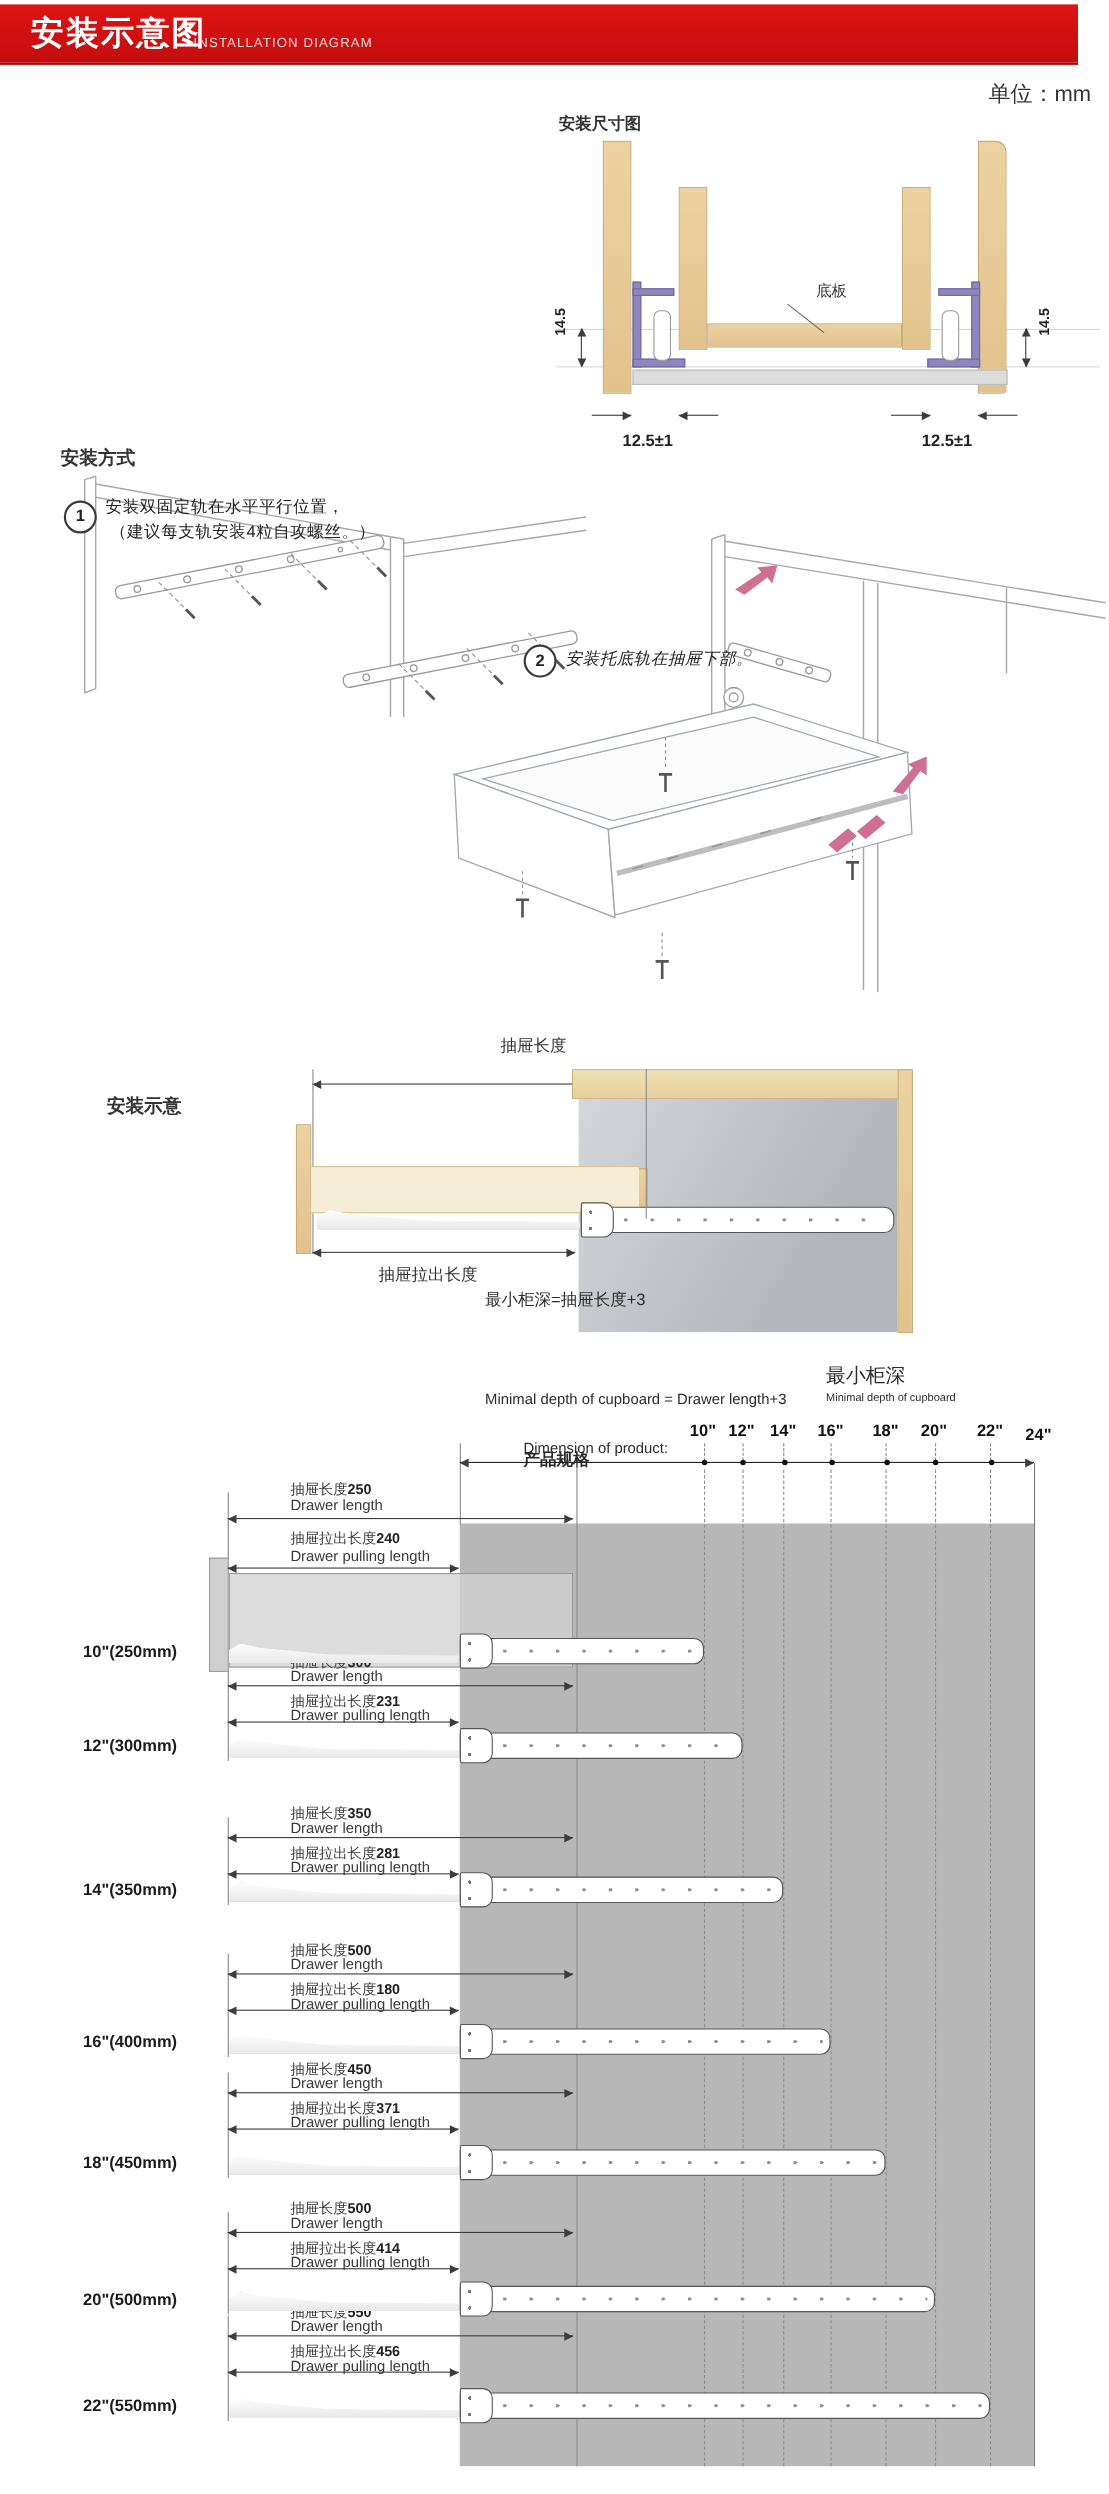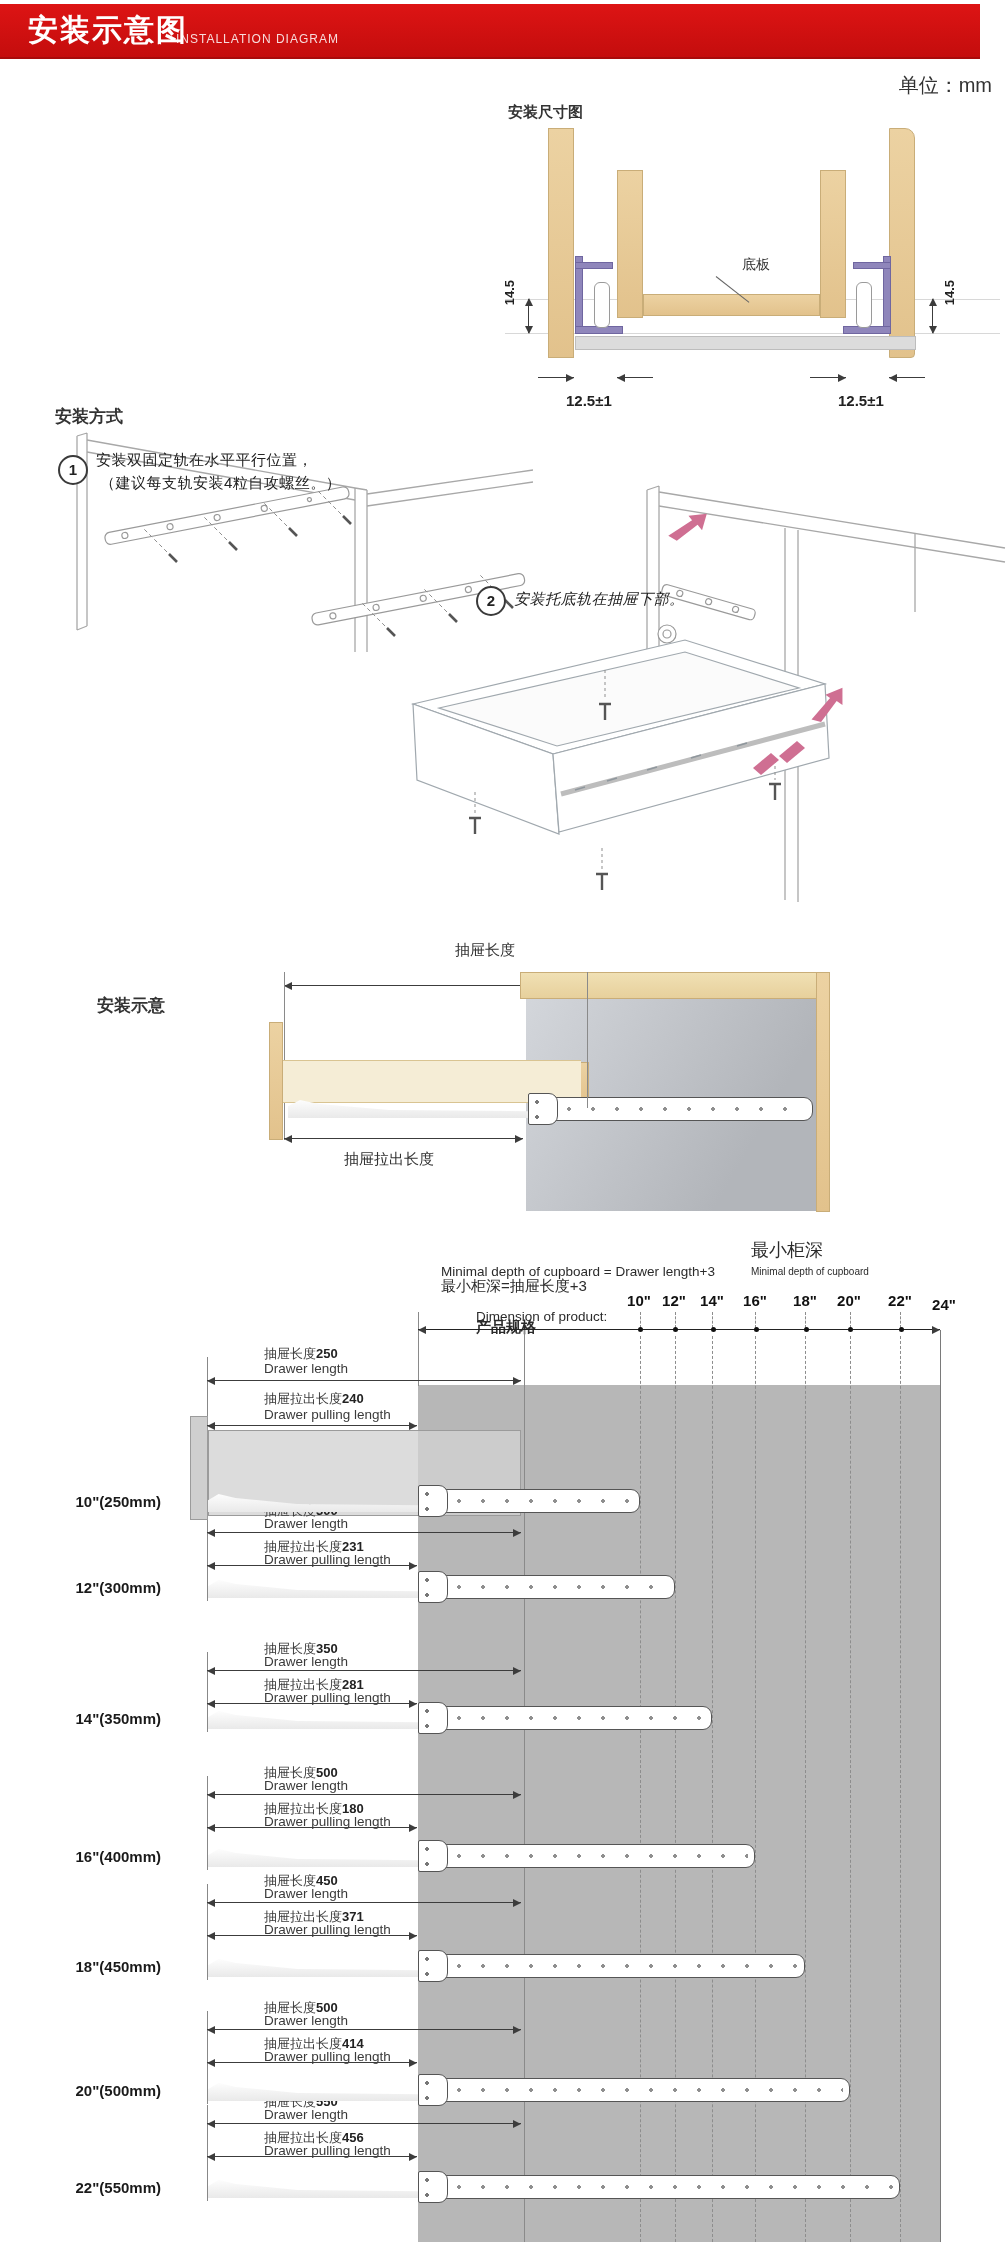--- a/index.html
+++ b/index.html
@@ -233,21 +233,21 @@
     <div class="wood" style="left:269px;top:1022px;width:14px;height:118px;"></div>
     <div class="band" style="left:283px;top:1060px;width:298px;height:43px;"></div>
     <div class="profile" style="left:288px;top:1100px;width:240px;"></div>
     <div class="rail" style="left:528px;top:1097px;width:285px;"></div>
     <div class="dim" style="left:284px;top:1138px;width:239px;"></div>
     <div class="lbl" style="left:344px;top:1150px;font-size:15px;">抽屉拉出长度</div>
   </div>
 
   <div>
 
-    <div class="abs" style="left:441px;top:1277px;font-size:15px;color:#2b2b2b;">最小柜深=抽屉长度+3</div>
+    <div class="abs" style="left:441px;top:1172px;font-size:15px;color:#2b2b2b;">最小柜深=抽屉长度+3</div>
     <div class="abs" style="left:441px;top:1264px;font-size:13.5px;color:#2b2b2b;">Minimal depth of cupboard = Drawer length+3</div>
     <div class="abs" style="left:751px;top:1238px;font-size:18px;color:#2b2b2b;">最小柜深</div>
     <div class="abs" style="left:751px;top:1266px;font-size:10px;color:#2b2b2b;">Minimal depth of cupboard</div>
     <div class="abs" style="left:476px;top:1287px;font-size:15px;font-weight:700;color:#2b2b2b;margin-top:31px;">产品规格</div>
     <div class="abs" style="left:476px;top:1309px;font-size:13.5px;color:#2b2b2b;">Dimension of product:</div>
 
     <div class="graybg"></div>
     <div class="vline" style="left:524px;top:1330px;height:912px;z-index:2;"></div>
     <div class="vline" style="left:940px;top:1330px;height:912px;background:#7a7a7a;z-index:2;"></div>
     <div class="vline" style="left:418px;top:1312px;height:74px;z-index:2;"></div>

